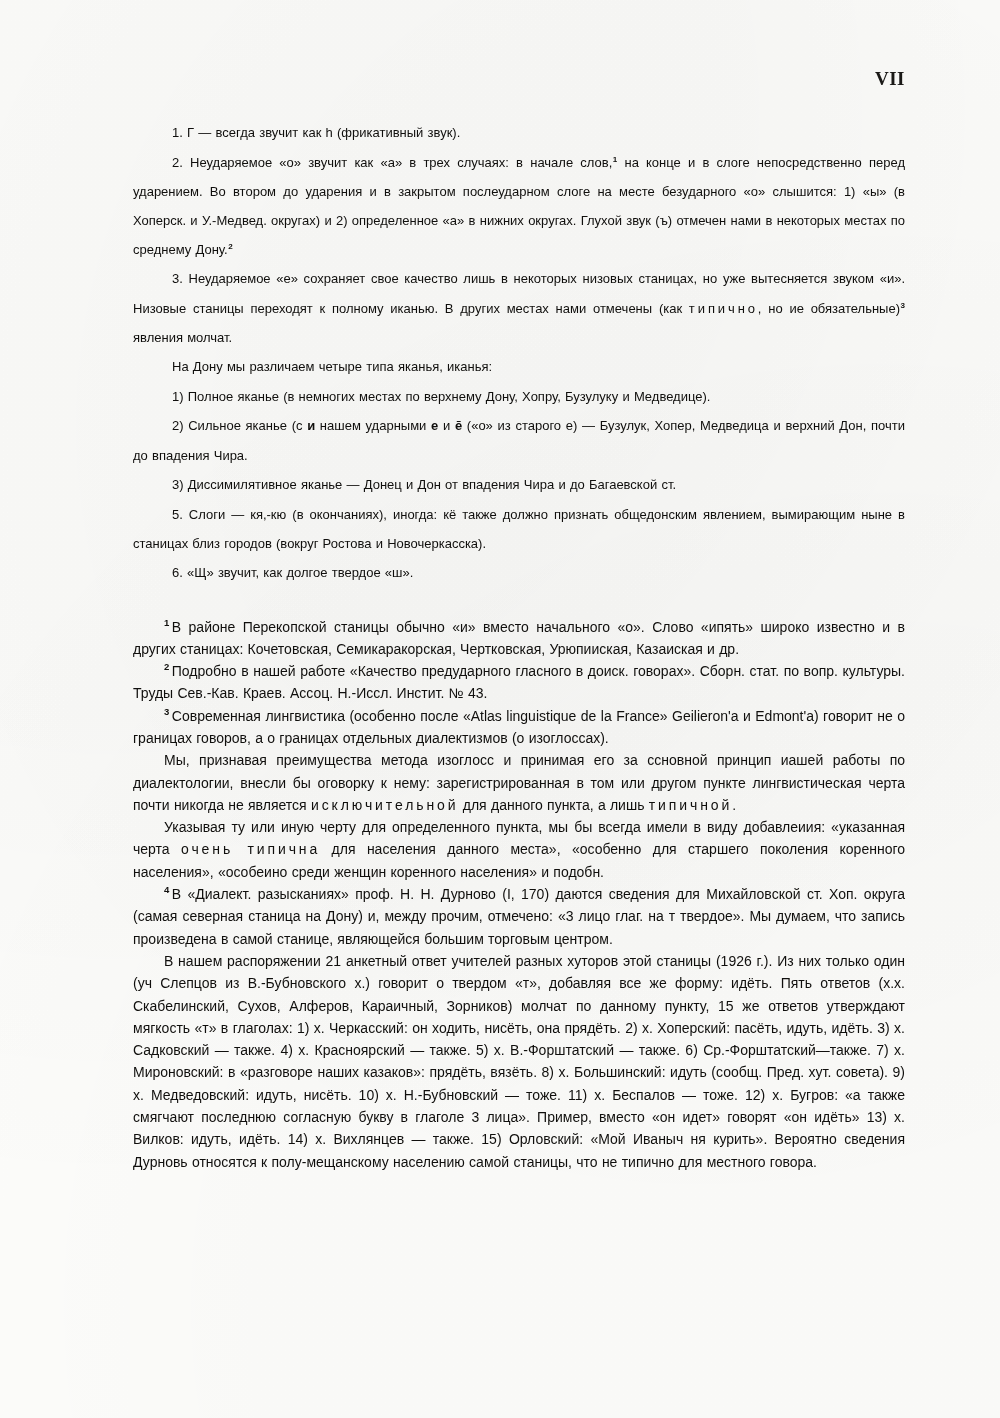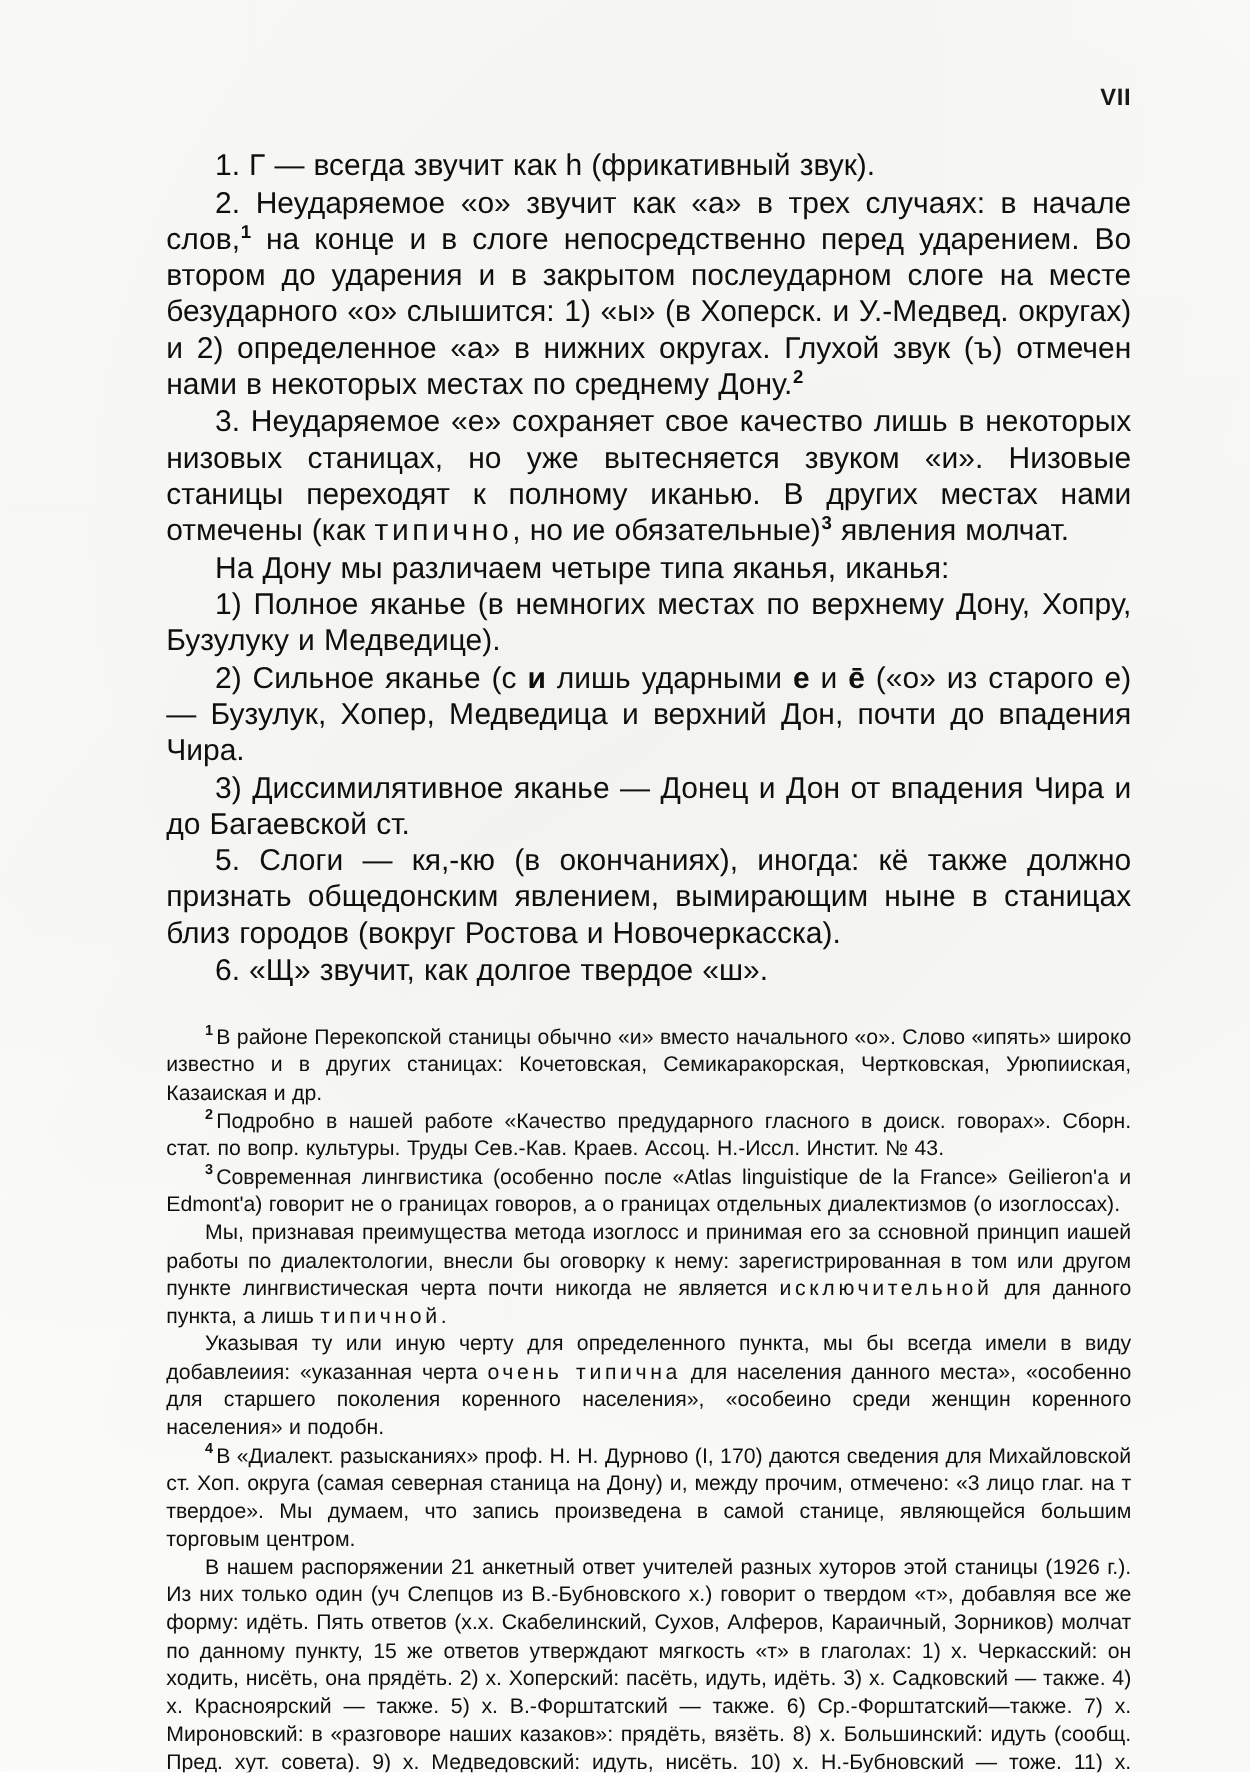--- a/index.html
+++ b/index.html
@@ -22,41 +22,41 @@
       radial-gradient(circle at 12% 8%, rgba(0,0,0,0.018) 0 38%, rgba(0,0,0,0) 70%),
       radial-gradient(circle at 88% 92%, rgba(0,0,0,0.015) 0 40%, rgba(0,0,0,0) 72%),
       radial-gradient(circle at 70% 30%, rgba(0,0,0,0.010) 0 35%, rgba(0,0,0,0) 68%);
   }
 
   
   .folio {
     position: absolute;
     top: 68px;
     right: 95px;
-    font-family: Liberation Sans, sans-serif;
+    font-family: Liberation Serif, serif;
     font-size: 19px;
     font-weight: 700;
     letter-spacing: 0.5px;
     color: #1a1917;
   }
 
   
   .column {
     position: absolute;
     left: 133px;
     top: 118px;
     width: 772px;
   }
 
   
   .body-block { }
 
   .body-para {
     margin: 0 0 0.5px 0;
-    font-size: 24px;
+    font-size: 13px;
     line-height: 29.1px;
     text-align: justify;
     text-indent: 39px;
     word-spacing: 0.6px;
     -webkit-font-smoothing: none;
   }
   .body-para:last-child { margin-bottom: 0; }
 
   
   .sp { letter-spacing: 2.9px; }
@@ -69,21 +69,21 @@
     font-weight: 700;
     margin-left: 0.5px;
   }
 
   
   .notes-block {
     margin-top: 28px;
   }
   .note {
     margin: 0;
-    font-size: 17px;
+    font-size: 14px;
     line-height: 22.3px;
     text-align: justify;
     text-indent: 31px;
     word-spacing: 0.4px;
   }
   .note .marker {
     font-size: 0.68em;
     vertical-align: 0.62em;
     line-height: 0;
     font-weight: 700;
@@ -107,21 +107,21 @@
       <p class="body-para"><span>1. Г — всегда звучит как h (фрикативный звук).</span></p>
 
       <p class="body-para"><span>2. Неударяемое «о» звучит как «а» в трех случаях: в начале слов,</span><sup class="fn">1</sup><span> на конце и в слоге непосредственно перед ударением. Во втором до ударения и в закрытом послеударном слоге на месте безударного «о» слышится: 1) «ы» (в Хоперск. и У.-Медвед. округах) и 2) определенное «а» в нижних округах. Глухой звук (ъ) отмечен нами в некоторых местах по среднему Дону.</span><sup class="fn">2</sup></p>
 
       <p class="body-para"><span>3. Неударяемое «е» сохраняет свое качество лишь в некоторых низовых станицах, но уже вытесняется звуком «и». Низовые станицы переходят к полному иканью. В других местах нами отмечены (как </span><span class="sp">типично</span><span>, но ие обязательные)</span><sup class="fn">3</sup><span> явления молчат.</span></p>
 
       <p class="body-para"><span>На Дону мы различаем четыре типа яканья, иканья:</span></p>
 
       <p class="body-para"><span>1) Полное яканье (в немногих местах по верхнему Дону, Хопру, Бузулуку и Медведице).</span></p>
 
-      <p class="body-para"><span>2) Сильное яканье (с </span><span class="bd">и</span><span> лишь ударными </span><span class="bd">е</span><span> и </span><span class="bd">ē</span><span> («о» из старого е) — Бузулук, Хопер, Медведица и верхний Дон, почти до впадения Чира.</span></p>
+      <p class="body-para"><span>2) Сильное яканье (с </span><span class="bd">и</span><span> нашем ударными </span><span class="bd">е</span><span> и </span><span class="bd">ē</span><span> («о» из старого е) — Бузулук, Хопер, Медведица и верхний Дон, почти до впадения Чира.</span></p>
 
       <p class="body-para"><span>3) Диссимилятивное яканье — Донец и Дон от впадения Чира и до Багаевской ст.</span></p>
 
 
 
       <p class="body-para"><span>5. Слоги — кя,-кю (в окончаниях), иногда: кё также должно признать общедонским явлением, вымирающим ныне в станицах близ городов (вокруг Ростова и Новочеркасска).</span></p>
 
       <p class="body-para"><span>6. «Щ» звучит, как долгое твердое «ш».</span></p>
 
     </div>

